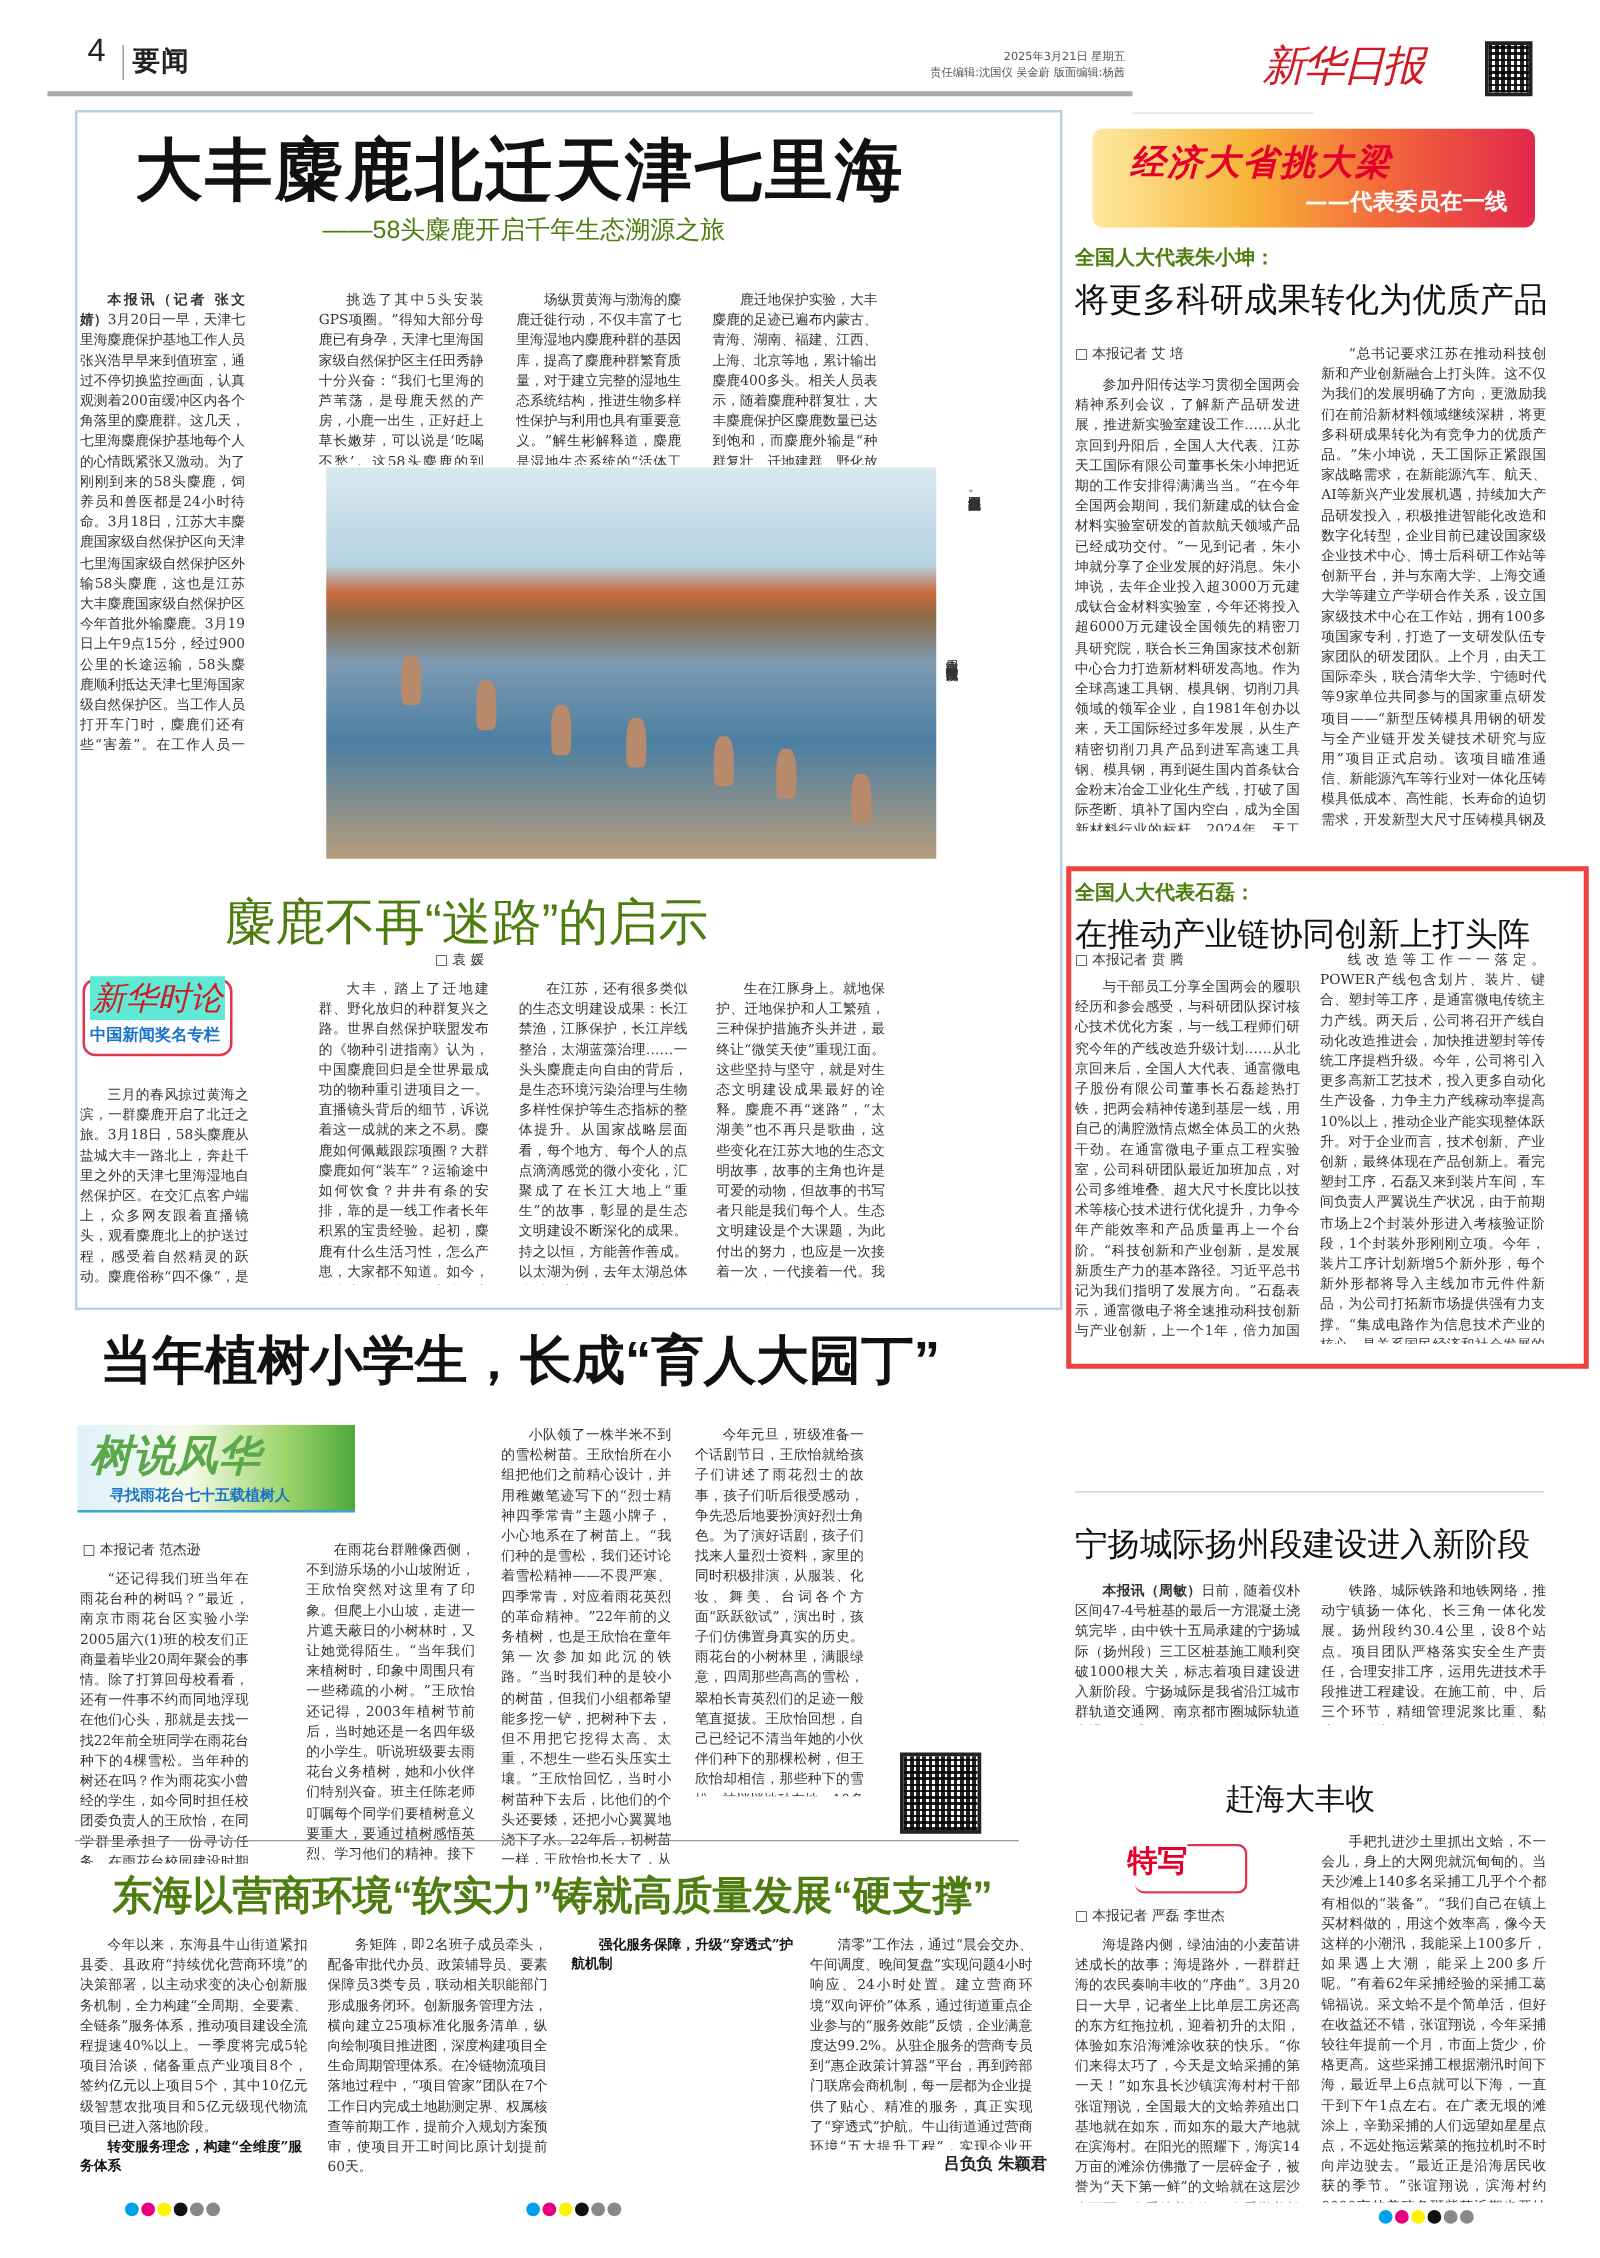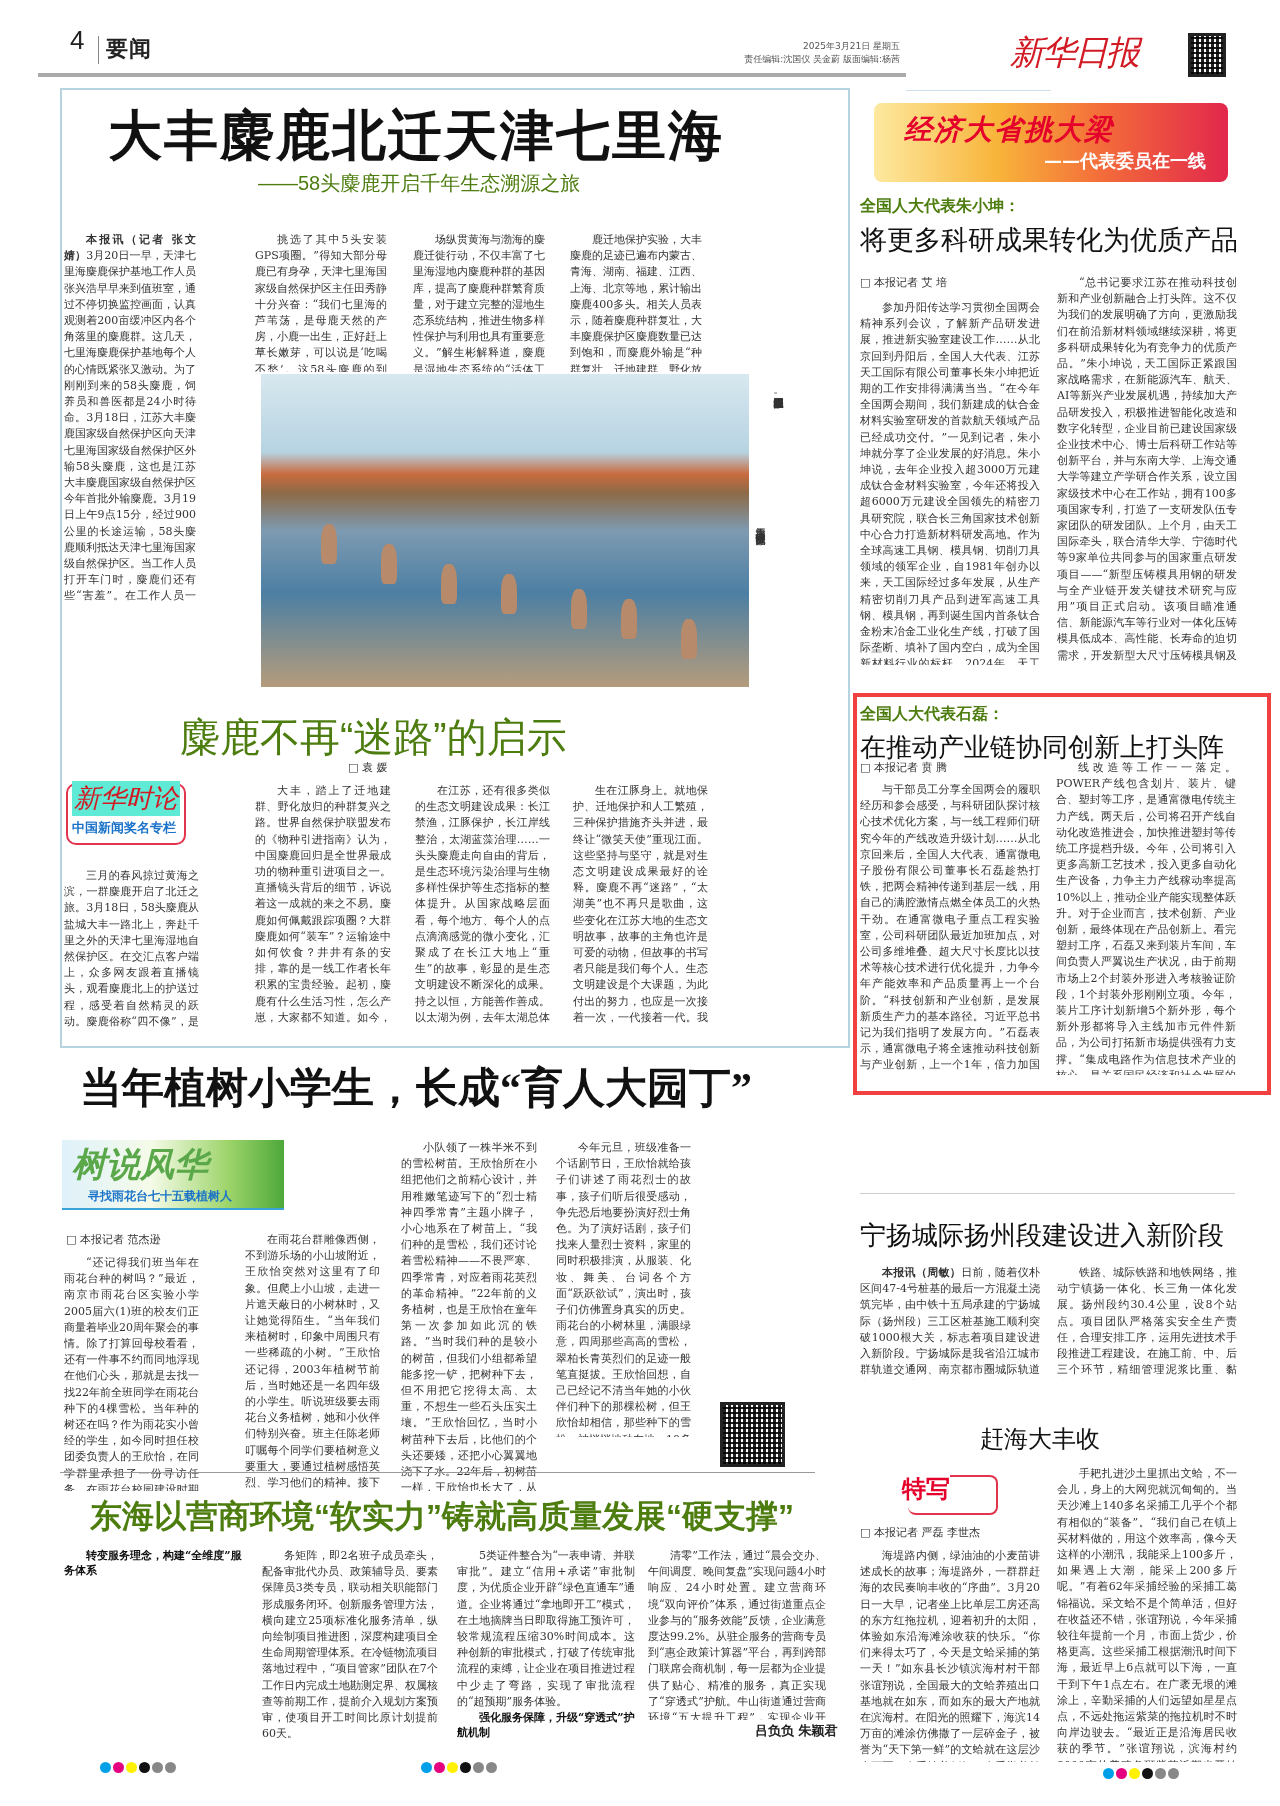--- a/index.html
+++ b/index.html
@@ -11,21 +11,21 @@
   .hd-page{left:70px;top:25px;font-size:26px;color:#222;font-family:"Liberation Sans",sans-serif}
   .hd-sep{left:98px;top:36px;width:1px;height:28px;background:#888}
   .hd-sec{left:106px;top:34px;font-size:22px;font-weight:bold;font-family:"DejaVu Sans",sans-serif;letter-spacing:1px}
   .hd-rule{left:38px;top:73px;width:868px;height:4px;background:#aaa}
   .hd-meta{right:380px;top:40px;font-size:9px;color:#555;text-align:right;line-height:13px;font-family:"DejaVu Sans",sans-serif}
   .hd-logo{left:1010px;top:30px;font-size:34px;color:#d21a24;font-style:italic;font-family:"DejaVu Serif",serif;letter-spacing:-2px}
   .qr{background:
       repeating-linear-gradient(90deg,#222 0 3px,#fff 3px 5px),
       repeating-linear-gradient(0deg,#222 0 2px,#fff 2px 5px);background-blend-mode:multiply;border:3px solid #222}
   .frame{left:60px;top:88px;width:790px;height:960px;border:2px solid #b8d3e0}
-  .h1{font-family:Liberation Serif, serif;font-weight:bold;color:#111;white-space:nowrap}
+  .h1{font-family:Liberation Sans, sans-serif;font-weight:bold;color:#111;white-space:nowrap}
   .h1s{font-family:Liberation Sans, sans-serif;color:#4d7c0f;white-space:nowrap}
   .banner{left:874px;top:103px;width:354px;height:79px;border-radius:8px;background:linear-gradient(90deg,#fde9a0 0%,#f8b43a 35%,#f36b3a 65%,#e2274c 100%)}
   .photo{left:261px;top:374px;width:488px;height:313px;background:linear-gradient(180deg,#d8e8ef 0%,#b6d3e2 25%,#c96b3f 32%,#8d6a46 38%,#7e9ab1 50%,#4c7fa3 70%,#b59c7c 100%)}
   .deer{position:absolute;width:16px;height:40px;background:#b68a6b;border-radius:40% 40% 20% 20%}
   .redbox{left:853px;top:693px;width:418px;height:402px;border:4px solid #f04040}
   .dots{display:flex;gap:2px}
   .dots span{width:11px;height:11px;border-radius:50%;display:inline-block}
   .byline{font-size:11px;color:#333;font-family:"DejaVu Sans",sans-serif}
   .sub{font-size:11px;font-weight:bold;color:#111;text-indent:2em}
 </style>
@@ -93,29 +93,29 @@
 <div class="col txt" style="left:64px;top:1255px;width:135px;height:236px">“还记得我们班当年在雨花台种的树吗？”最近，南京市雨花台区实验小学2005届六(1)班的校友们正商量着毕业20周年聚会的事情。除了打算回母校看看，还有一件事不约而同地浮现在他们心头，那就是去找一找22年前全班同学在雨花台种下的4棵雪松。当年种的树还在吗？作为雨花实小曾经的学生，如今同时担任校团委负责人的王欣怡，在同学群里承担了一份寻访任务。在雨花台校园建设时期过那片小树林，20多年过去了，树木茂盛，但难找到当年的那个树了。不过，王欣怡还是坚持去找一找。</div>
 <div class="col txt" style="left:245px;top:1232px;width:135px;height:259px">在雨花台群雕像西侧，不到游乐场的小山坡附近，王欣怡突然对这里有了印象。但爬上小山坡，走进一片遮天蔽日的小树林时，又让她觉得陌生。“当年我们来植树时，印象中周围只有一些稀疏的小树。”王欣怡还记得，2003年植树节前后，当时她还是一名四年级的小学生。听说班级要去雨花台义务植树，她和小伙伴们特别兴奋。班主任陈老师叮嘱每个同学们要植树意义要重大，要通过植树感悟英烈、学习他们的精神。接下来的几天，在班主任的带领下，王欣怡所在的班级做足了准备，在学校资讯调查，边忙着精心设计，制作挂在小树苗上的牌子。植树当天，在一片较大的空地上，王欣怡所在的班级被分为4个小队，每个</div>
 <div class="col txt" style="left:401px;top:1140px;width:136px;height:351px">小队领了一株半米不到的雪松树苗。王欣怡所在小组把他们之前精心设计，并用稚嫩笔迹写下的“烈士精神四季常青”主题小牌子，小心地系在了树苗上。“我们种的是雪松，我们还讨论着雪松精神——不畏严寒、四季常青，对应着雨花英烈的革命精神。”22年前的义务植树，也是王欣怡在童年第一次参加如此沉的铁路。”当时我们种的是较小的树苗，但我们小组都希望能多挖一铲，把树种下去，但不用把它挖得太高、太重，不想生一些石头压实土壤。”王欣怡回忆，当时小树苗种下去后，比他们的个头还要矮，还把小心翼翼地浇下了水。22年后，初树苗一样，王欣怡也长大了，从当年的“植树小同学”变成了“育人大园丁”，是雨花台区实验小学校团委书记，自1997年雨花台区在雨花台植树以来，在各个雨花台还树木葱茏了，这里，已成为学校思想政治教育的“超级课堂”。2016年进入母校工作以来，王欣怡就把这种“参与感”带入教学工作中。</div>
 <div class="col txt" style="left:556px;top:1140px;width:135px;height:297px">今年元旦，班级准备一个话剧节日，王欣怡就给孩子们讲述了雨花烈士的故事，孩子们听后很受感动，争先恐后地要扮演好烈士角色。为了演好话剧，孩子们找来人量烈士资料，家里的同时积极排演，从服装、化妆、舞美、台词各个方面“跃跃欲试”，演出时，孩子们仿佛置身真实的历史。雨花台的小树林里，满眼绿意，四周那些高高的雪松，翠柏长青英烈们的足迹一般笔直挺拔。王欣怡回想，自己已经记不清当年她的小伙伴们种下的那棵松树，但王欣怡却相信，那些种下的雪松，被悄悄地种在地，10多米高的雪松这些年来多了20多年前栽种下来的，像是她们栽种的树。如今，王欣怡把一起在学的孩子，引领着把孩子们重新种植在雨花台，自己正在学习和接受锻炼与学生一起教育，希望能把这棵树的精神传递下去，让孩子们，如同今天的小苗木，像雨花台青松一样坚韧不拔，成长为一棵棵参天大树。</div>
 <div class="abs qr" style="left:720px;top:1402px;width:65px;height:65px"></div>
 <div class="abs" style="left:60px;top:1472px;width:755px;height:1px;background:#999"></div>
 
 <div class="abs h1s" style="left:90px;top:1495px;font-size:32px;font-weight:bold">东海以营商环境“软实力”铸就高质量发展“硬支撑”</div>
 
 <div class="col" style="left:64px;top:1548px;width:182px;height:190px">
+  <div class="txt">今年以来，东海县牛山街道紧扣县委、县政府“持续优化营商环境”的决策部署，以主动求变的决心创新服务机制，全力构建“全周期、全要素、全链条”服务体系，推动项目建设全流程提速40%以上。一季度将完成5轮项目洽谈，储备重点产业项目8个，签约亿元以上项目5个，其中10亿元级智慧农批项目和5亿元级现代物流项目已进入落地阶段。</div>
   <div class="sub">转变服务理念，构建“全维度”服务体系</div>
 
 </div>
 <div class="col" style="left:262px;top:1548px;width:176px;height:190px">
   <div class="txt">务矩阵，即2名班子成员牵头，配备审批代办员、政策辅导员、要素保障员3类专员，联动相关职能部门形成服务闭环。创新服务管理方法，横向建立25项标准化服务清单，纵向绘制项目推进图，深度构建项目全生命周期管理体系。在冷链物流项目落地过程中，“项目管家”团队在7个工作日内完成土地勘测定界、权属核查等前期工作，提前介入规划方案预审，使项目开工时间比原计划提前60天。</div>
 
 </div>
 <div class="col" style="left:457px;top:1548px;width:178px;height:190px">
-  <div class="txt">5类证件整合为“一表申请、并联审批”。建立“信用+承诺”审批制度，为优质企业开辟“绿色直通车”通道。企业将通过“拿地即开工”模式，在土地摘牌当日即取得施工预许可，较常规流程压缩30%时间成本。这种创新的审批模式，打破了传统审批流程的束缚，让企业在项目推进过程中少走了弯路，实现了审批流程的“超预期”服务体验。</div>
   <div class="sub">强化服务保障，升级“穿透式”护航机制</div>
 
 </div>
 <div class="col txt" style="left:648px;top:1548px;width:178px;height:172px">清零”工作法，通过“晨会交办、午间调度、晚间复盘”实现问题4小时响应、24小时处置。建立营商环境“双向评价”体系，通过街道重点企业参与的“服务效能”反馈，企业满意度达99.2%。从驻企服务的营商专员到“惠企政策计算器”平台，再到跨部门联席会商机制，每一层都为企业提供了贴心、精准的服务，真正实现了“穿透式”护航。牛山街道通过营商环境“五大提升工程”，实现企业开办“零成本”、项目审批“零障碍”、惠企政策“零时差”。街道党工委书记居锟表示，将持续开展“营商环境对标攻坚”行动，让更多企业感受到“牛山温度”，跑出“牛山速度”。</div>
 <div class="abs" style="left:755px;top:1722px;font-size:13px;font-weight:bold;color:#222">吕负负  朱颖君</div>
 
 <div class="abs dots" style="left:100px;top:1762px">
   <span style="background:#00a0e9"></span>
     <span style="background:#e4007f"></span>
     <span style="background:#fff100"></span>

